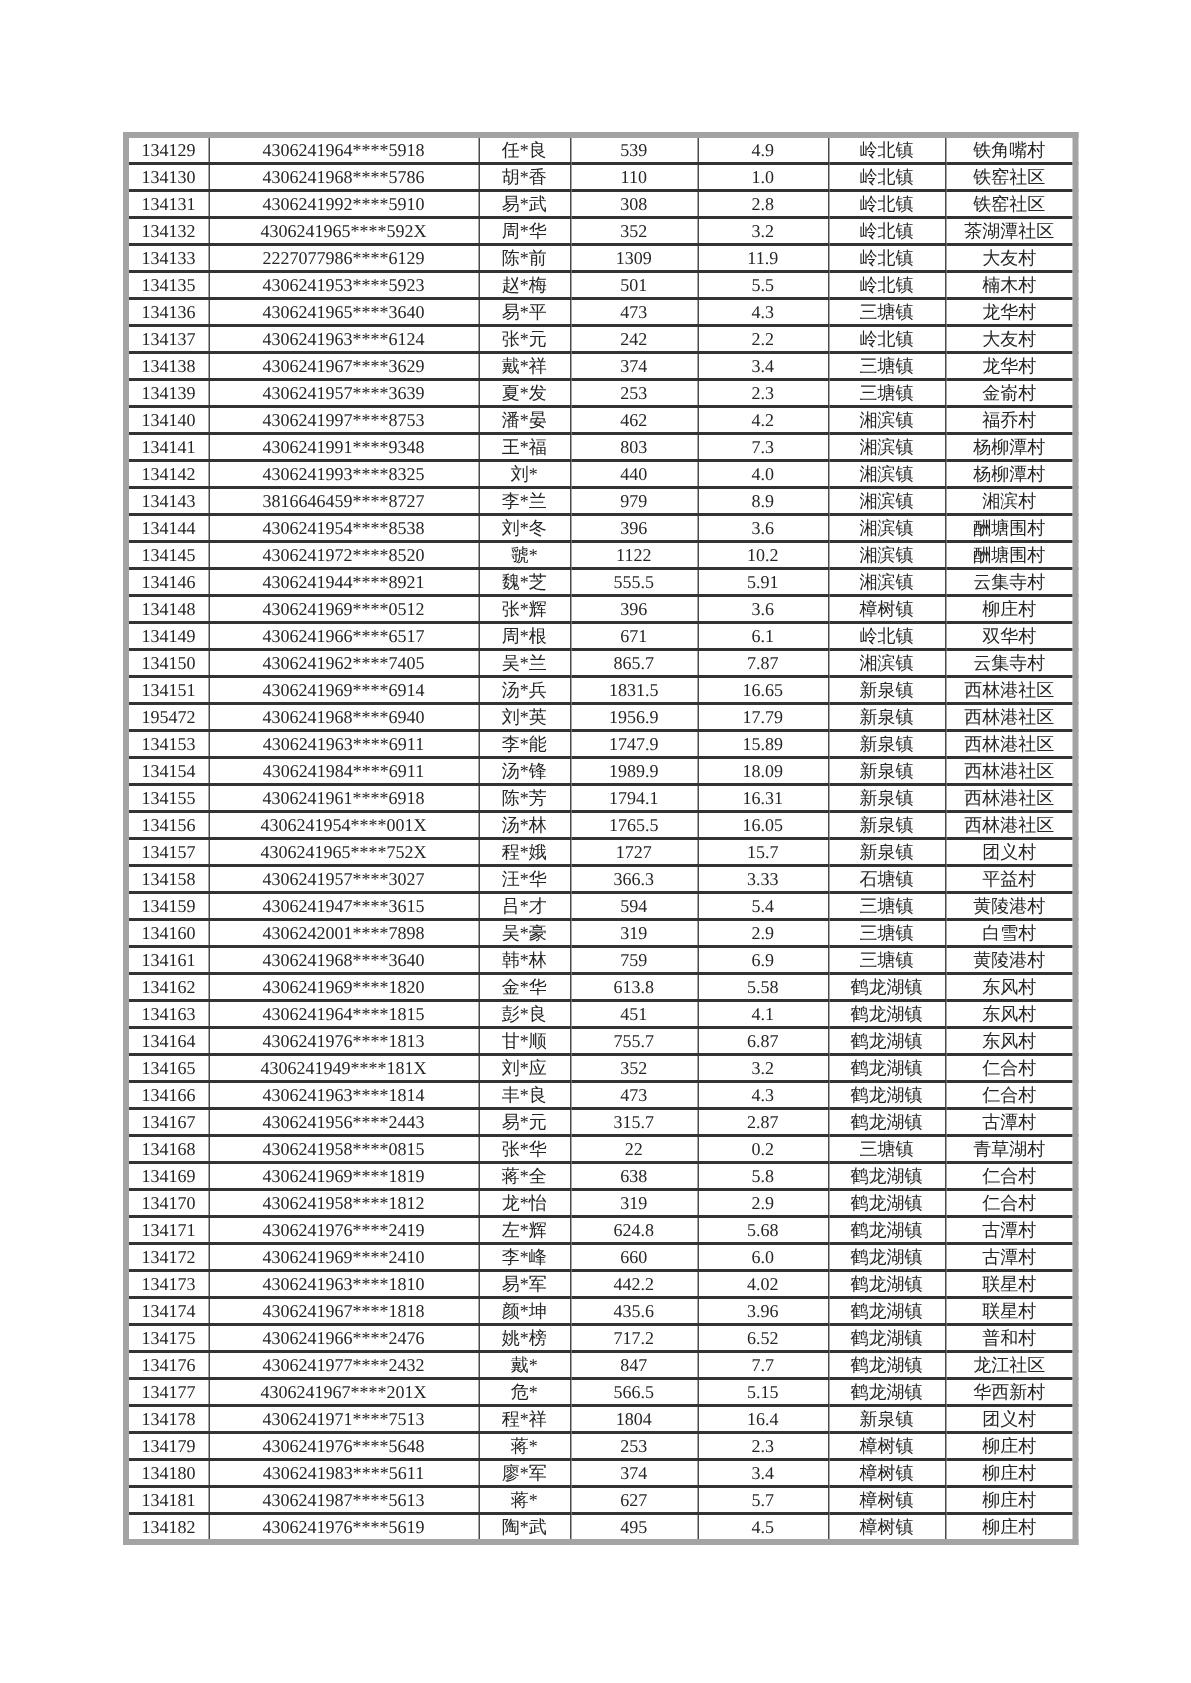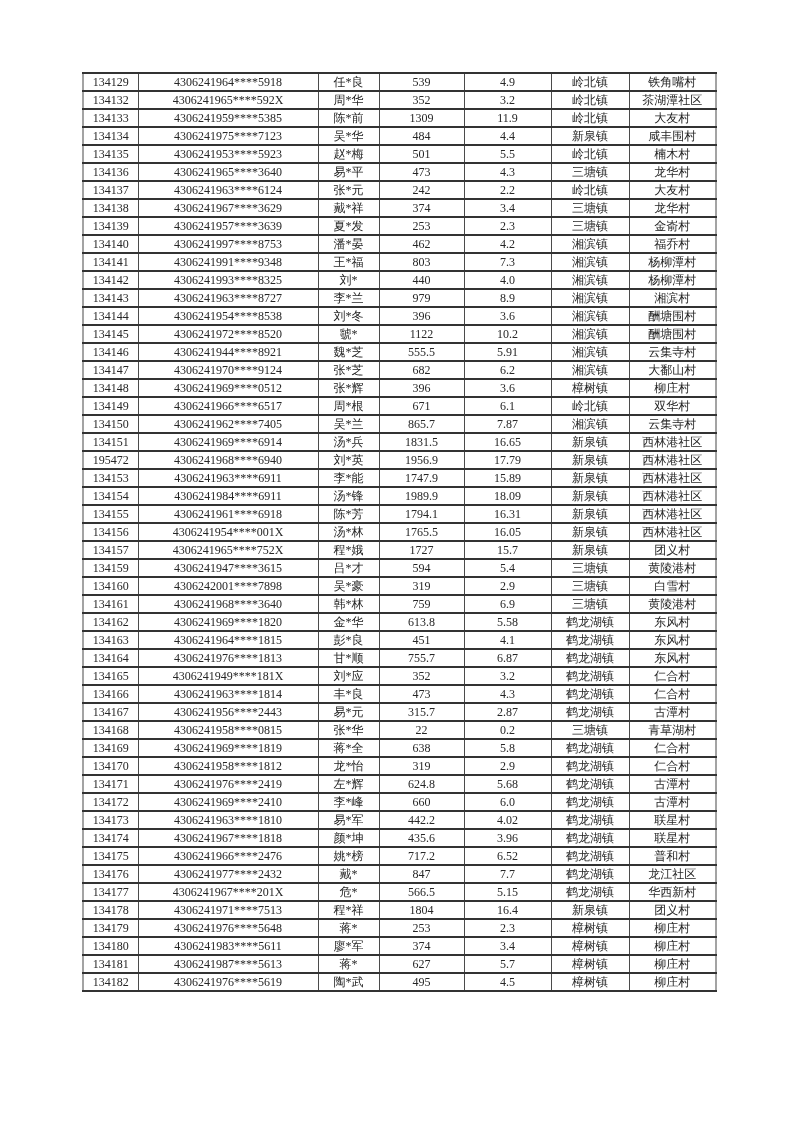--- a/index.html
+++ b/index.html
@@ -15,21 +15,22 @@
   }
   .sheet {
     position: absolute;
     left: 82px;
     top: 72px;
   }
   table.data-table {
     border-collapse: collapse;
     table-layout: fixed;
     width: 633px;
-    border: 2px solid #a3a3a3;
+    border: 4px solid #a3a3a3;
+    margin-top: 16px;
   }
   table.data-table td {
     border-left: 1px solid #4b4b4b;
     border-right: 1px solid #4b4b4b;
     border-top: 2px solid #333333;
     border-bottom: 2px solid #333333;
     height: 16px;
     padding: 0 2px;
     text-align: center;
     vertical-align: middle;
@@ -58,45 +59,54 @@
         <tr>
           <td>134129</td>
           <td>4306241964****5918</td>
           <td>任*良</td>
           <td>539</td>
           <td>4.9</td>
           <td>岭北镇</td>
           <td>铁角嘴村</td>
         </tr>
         <tr>
+          <td>134130</td>
+          <td>4306241968****5786</td>
+          <td>胡*香</td>
+          <td>110</td>
+          <td>1.0</td>
+          <td>岭北镇</td>
+          <td>铁窑社区</td>
+        </tr>
+        <tr>
+          <td>134131</td>
+          <td>4306241992****5910</td>
+          <td>易*武</td>
+          <td>308</td>
+          <td>2.8</td>
+          <td>岭北镇</td>
+          <td>铁窑社区</td>
+        </tr>
+        <tr>
           <td>134132</td>
           <td>4306241965****592X</td>
           <td>周*华</td>
           <td>352</td>
           <td>3.2</td>
           <td>岭北镇</td>
           <td>茶湖潭社区</td>
         </tr>
         <tr>
           <td>134133</td>
-          <td>4306241959****5385</td>
+          <td>2227077986****6129</td>
           <td>陈*前</td>
           <td>1309</td>
           <td>11.9</td>
           <td>岭北镇</td>
           <td>大友村</td>
-        </tr>
-        <tr>
-          <td>134134</td>
-          <td>4306241975****7123</td>
-          <td>吴*华</td>
-          <td>484</td>
-          <td>4.4</td>
-          <td>新泉镇</td>
-          <td>咸丰围村</td>
         </tr>
         <tr>
           <td>134135</td>
           <td>4306241953****5923</td>
           <td>赵*梅</td>
           <td>501</td>
           <td>5.5</td>
           <td>岭北镇</td>
           <td>楠木村</td>
         </tr>
@@ -158,21 +168,21 @@
           <td>134142</td>
           <td>4306241993****8325</td>
           <td>刘*</td>
           <td>440</td>
           <td>4.0</td>
           <td>湘滨镇</td>
           <td>杨柳潭村</td>
         </tr>
         <tr>
           <td>134143</td>
-          <td>4306241963****8727</td>
+          <td>3816646459****8727</td>
           <td>李*兰</td>
           <td>979</td>
           <td>8.9</td>
           <td>湘滨镇</td>
           <td>湘滨村</td>
         </tr>
         <tr>
           <td>134144</td>
           <td>4306241954****8538</td>
           <td>刘*冬</td>
@@ -191,29 +201,20 @@
           <td>酬塘围村</td>
         </tr>
         <tr>
           <td>134146</td>
           <td>4306241944****8921</td>
           <td>魏*芝</td>
           <td>555.5</td>
           <td>5.91</td>
           <td>湘滨镇</td>
           <td>云集寺村</td>
-        </tr>
-        <tr>
-          <td>134147</td>
-          <td>4306241970****9124</td>
-          <td>张*芝</td>
-          <td>682</td>
-          <td>6.2</td>
-          <td>湘滨镇</td>
-          <td>大鄱山村</td>
         </tr>
         <tr>
           <td>134148</td>
           <td>4306241969****0512</td>
           <td>张*辉</td>
           <td>396</td>
           <td>3.6</td>
           <td>樟树镇</td>
           <td>柳庄村</td>
         </tr>
@@ -292,20 +293,29 @@
         <tr>
           <td>134157</td>
           <td>4306241965****752X</td>
           <td>程*娥</td>
           <td>1727</td>
           <td>15.7</td>
           <td>新泉镇</td>
           <td>团义村</td>
         </tr>
         <tr>
+          <td>134158</td>
+          <td>4306241957****3027</td>
+          <td>汪*华</td>
+          <td>366.3</td>
+          <td>3.33</td>
+          <td>石塘镇</td>
+          <td>平益村</td>
+        </tr>
+        <tr>
           <td>134159</td>
           <td>4306241947****3615</td>
           <td>吕*才</td>
           <td>594</td>
           <td>5.4</td>
           <td>三塘镇</td>
           <td>黄陵港村</td>
         </tr>
         <tr>
           <td>134160</td>

